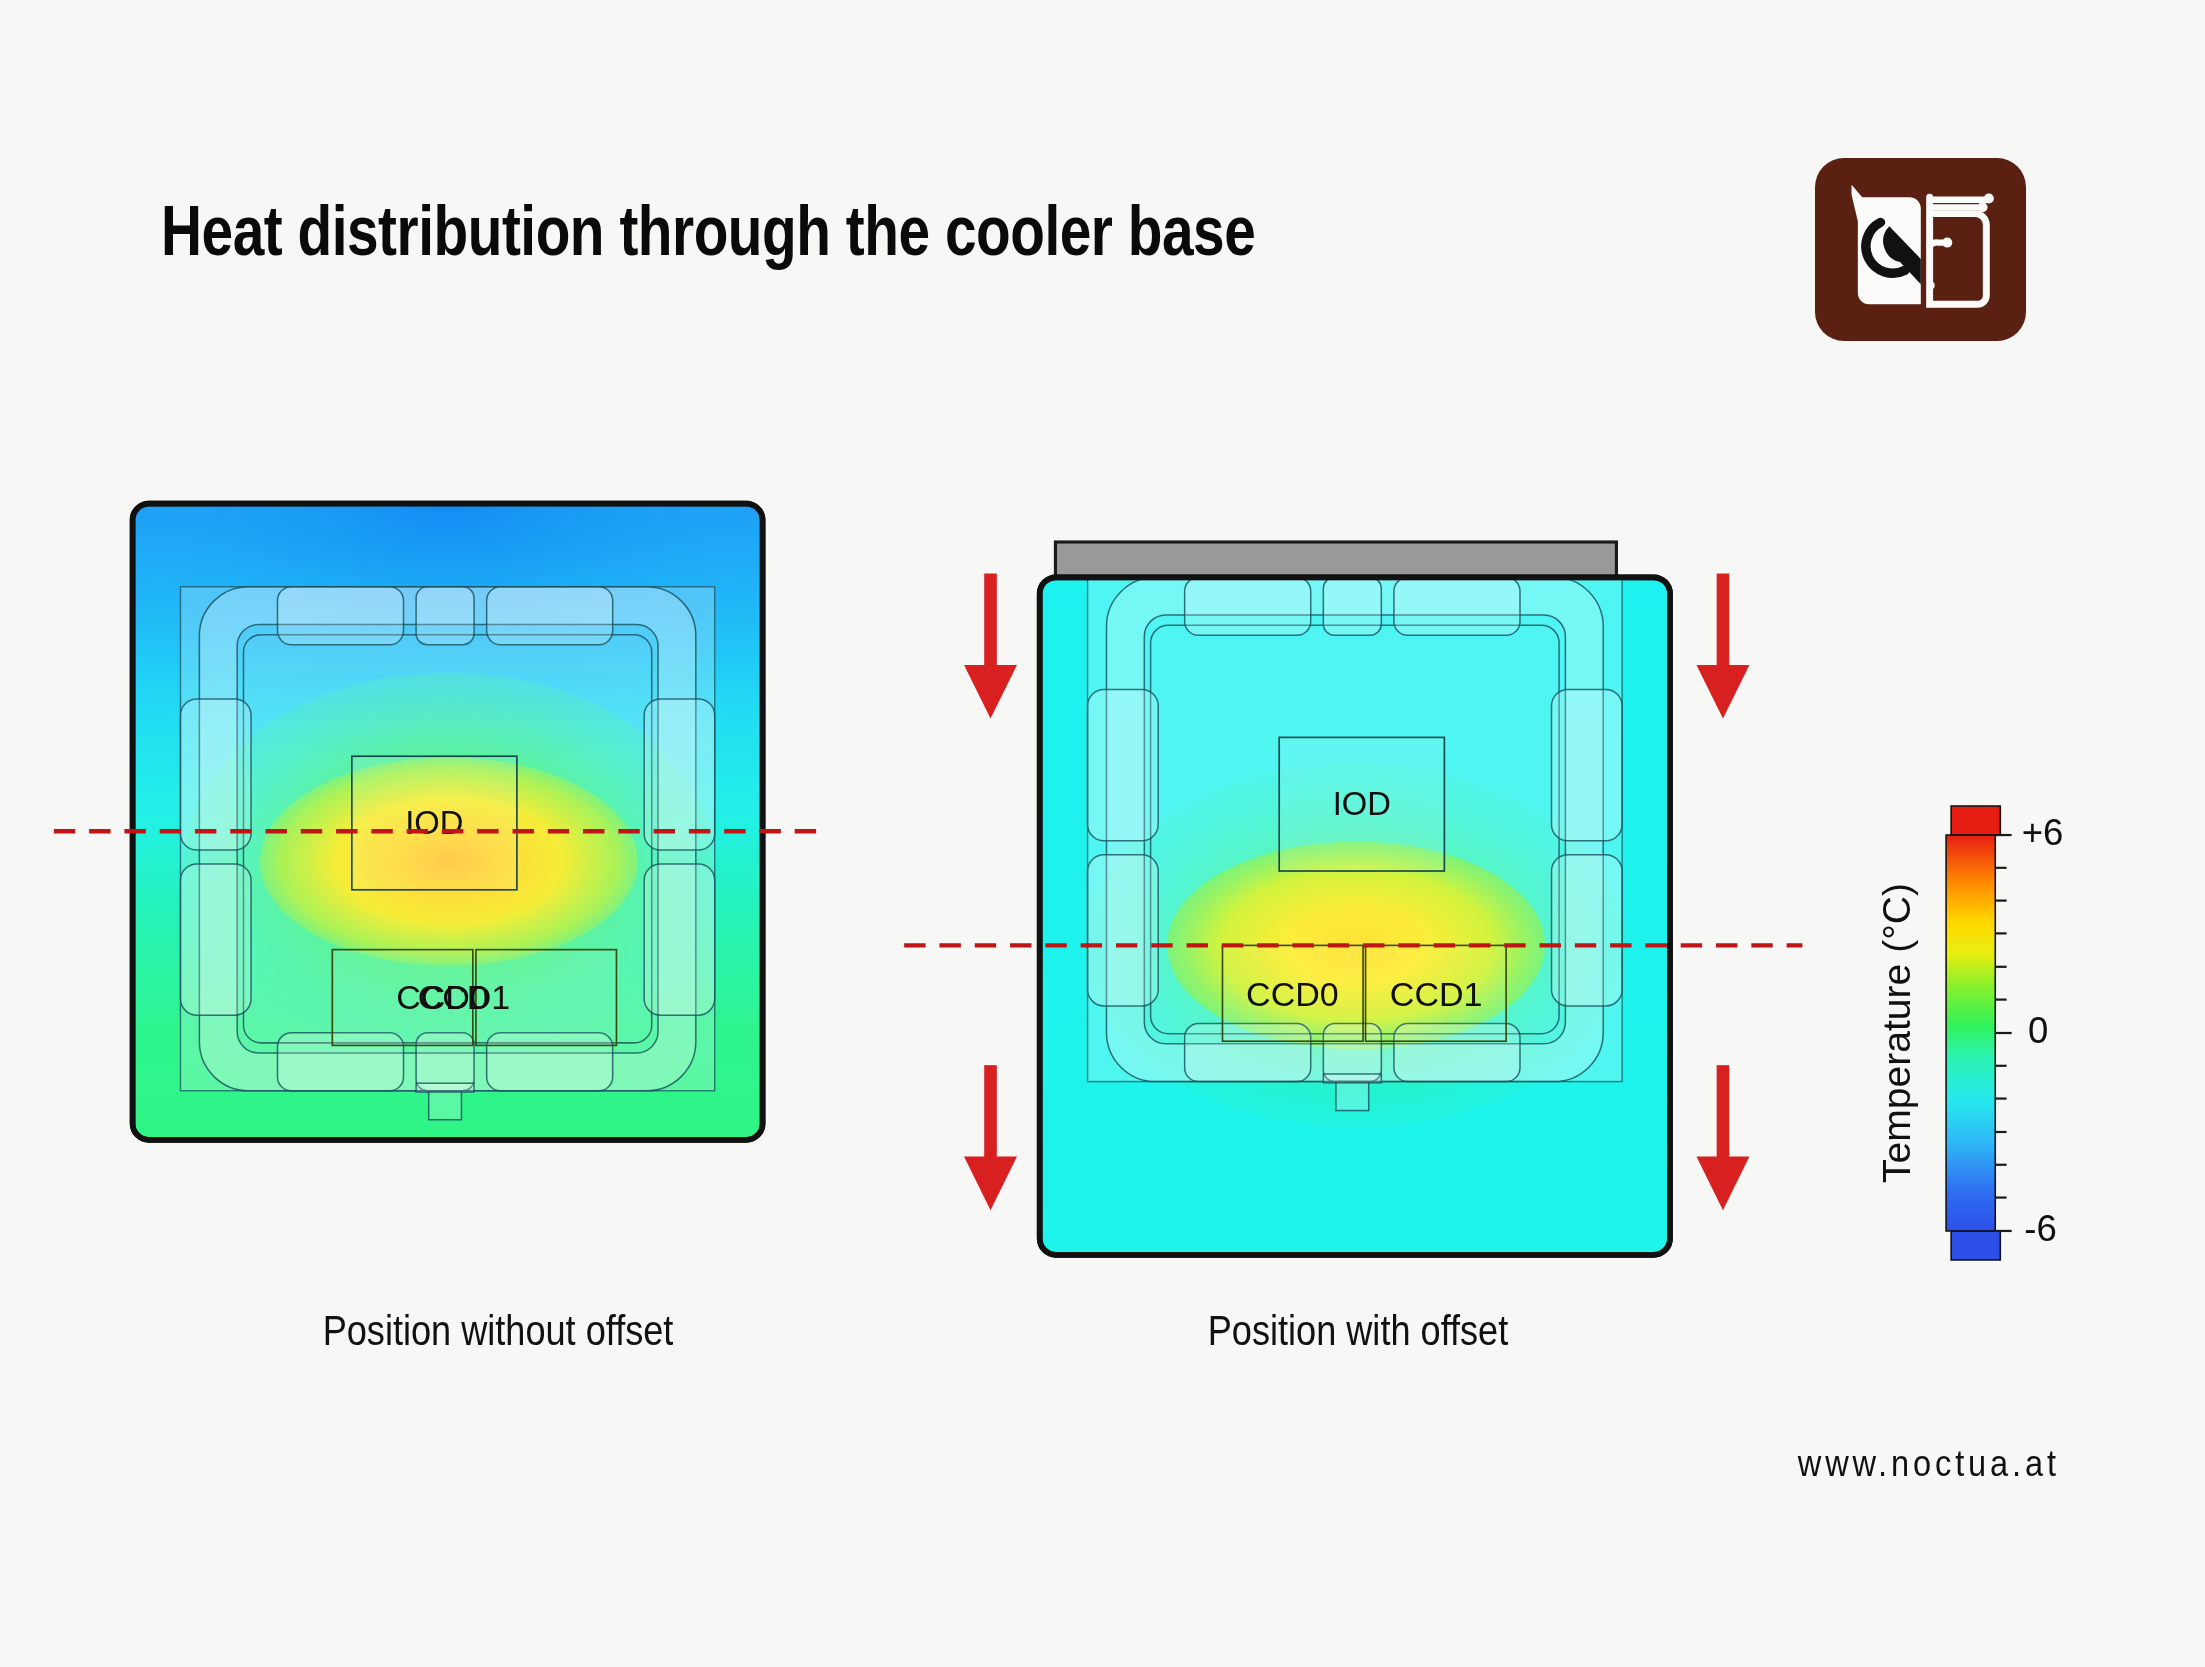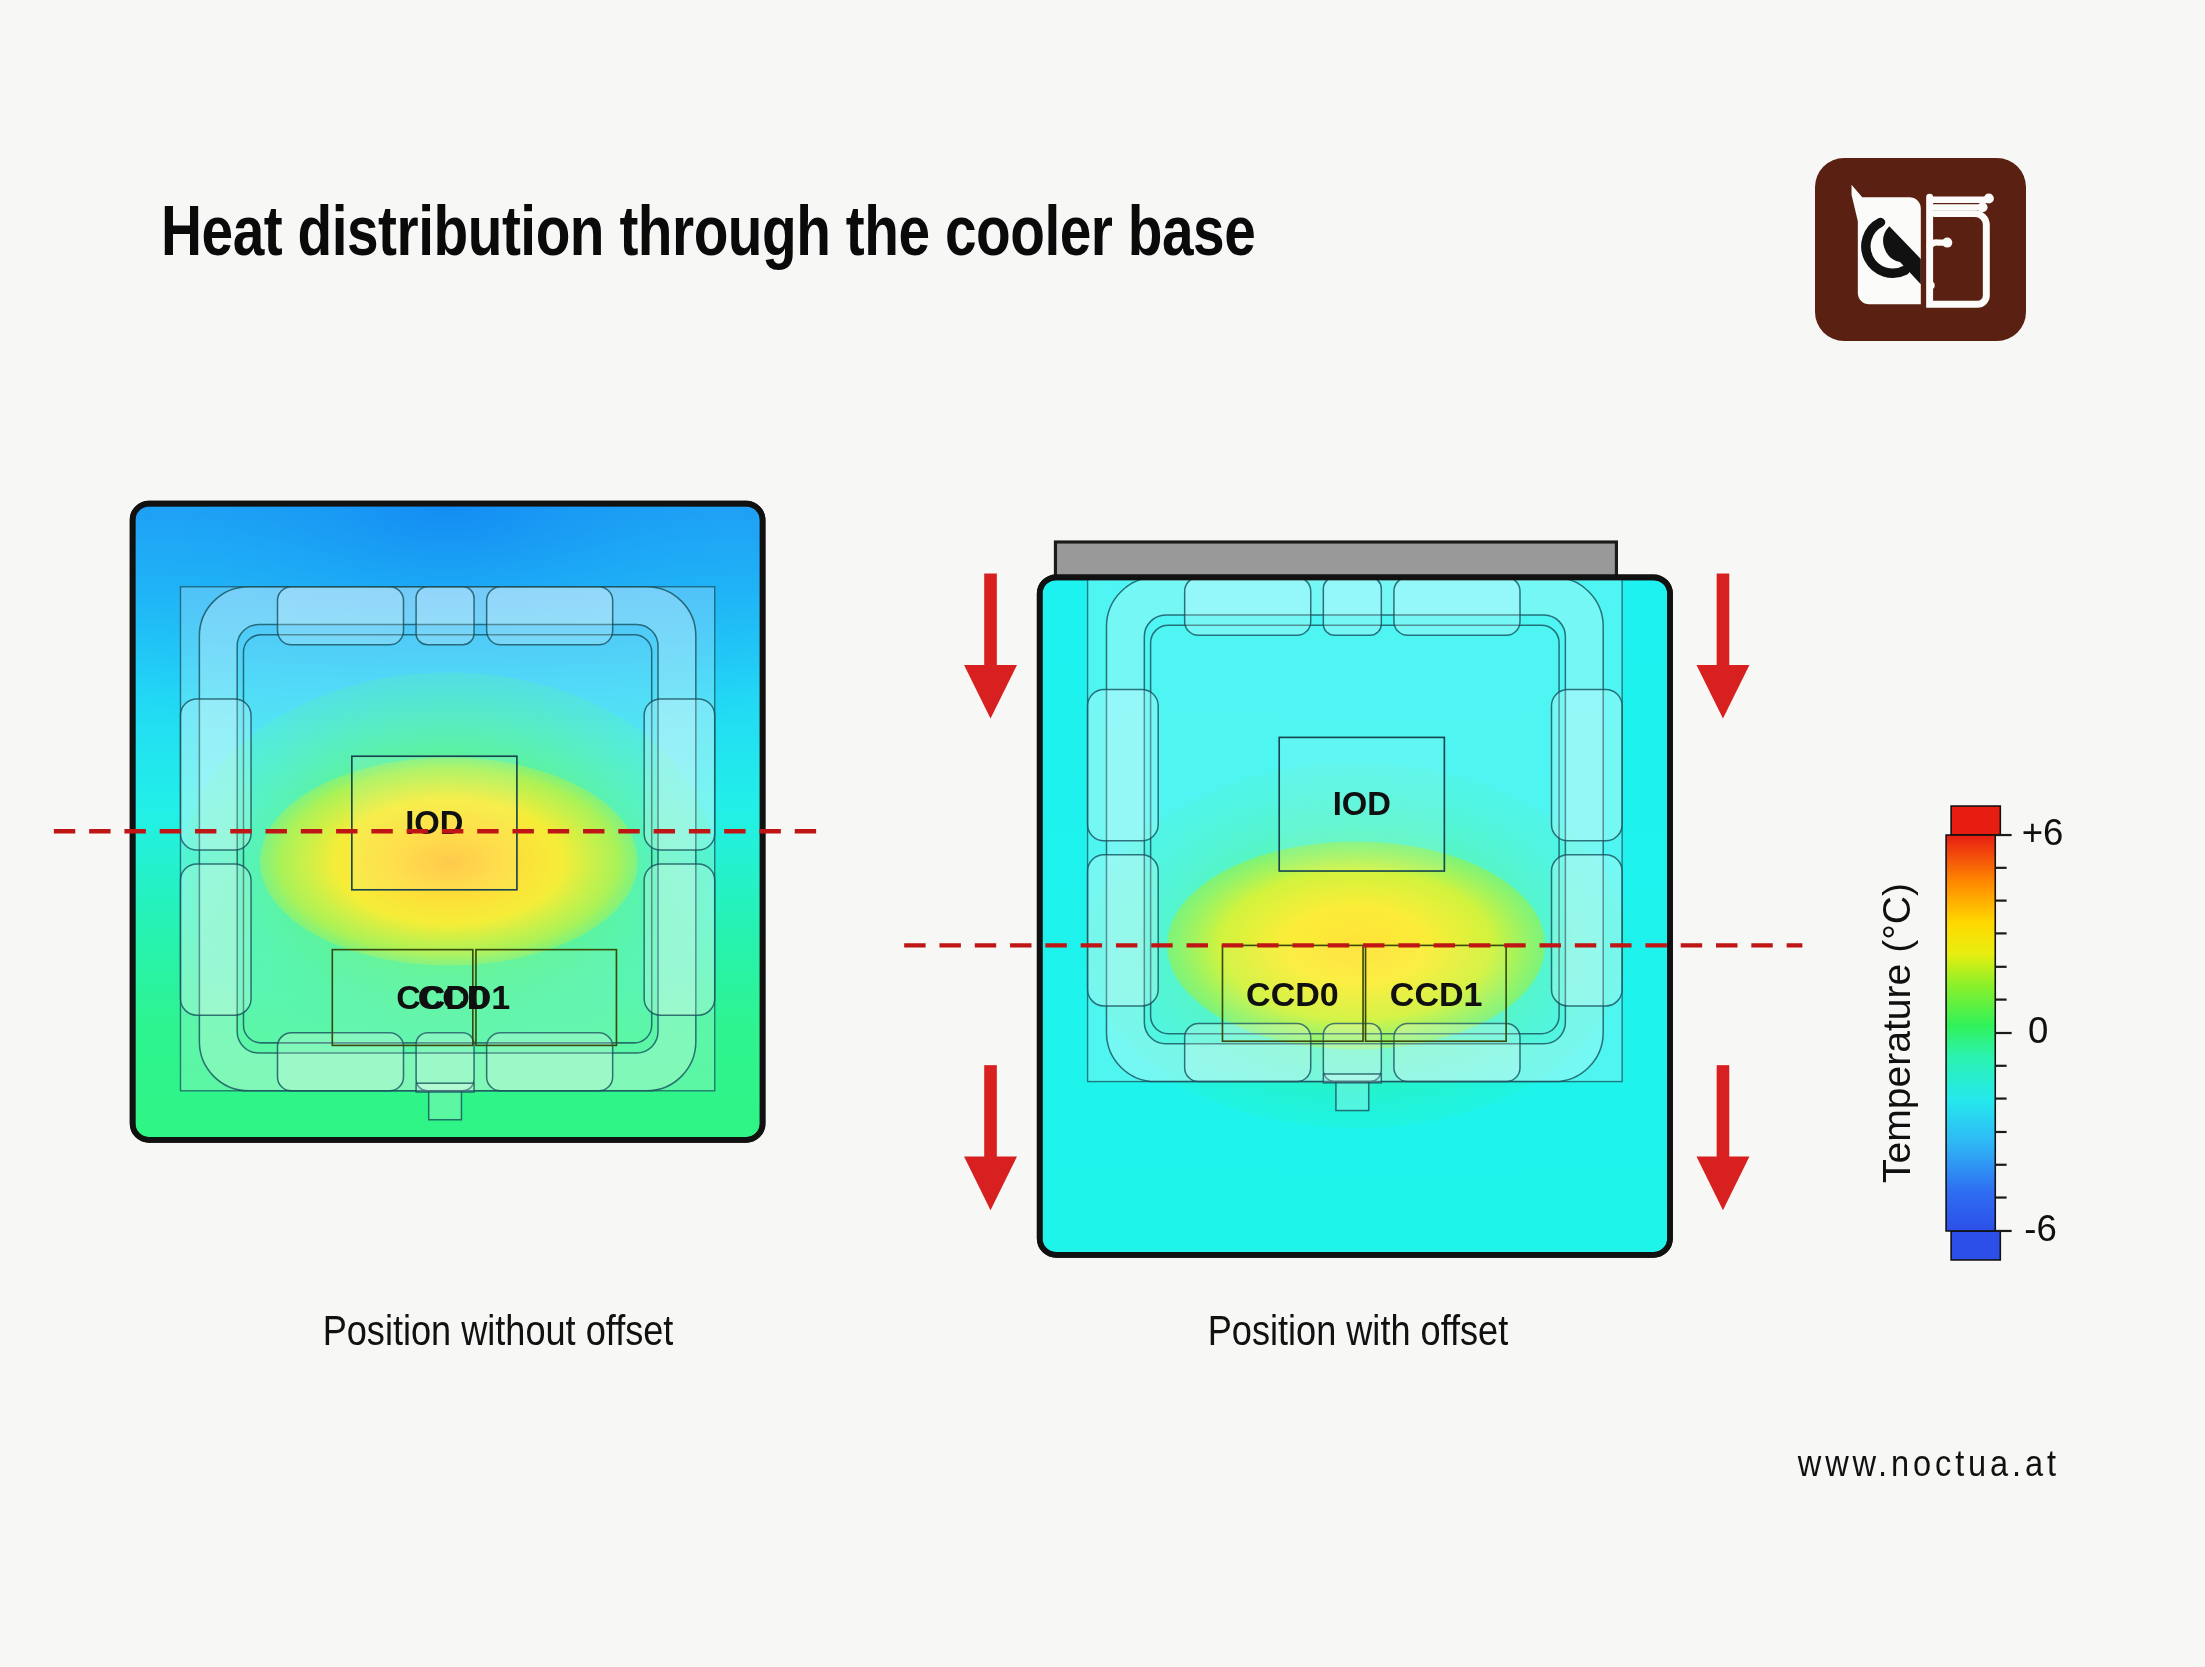--- a/index.html
+++ b/index.html
@@ -30,21 +30,21 @@
   #logo {
     position:absolute;
     left:1815px; top:158px;
     width:211px; height:183px;
     background:#5a2012;
     border-radius:29px;
   }
   #logo svg { display:block; width:100%; height:100%; }
 
   
-  .panel { position:absolute;font-weight:bold; }
+  .panel { position:absolute; }
   #panel-left  { left:120px;  top:491px;  width:756px; height:756px; }
   #panel-right { left:964px; top:542px;  width:788px; height:769px; }
   .panel svg { display:block; width:100%; height:100%; overflow:visible; }
 
   .caption {
     position:absolute;
     font-size:42px;
     color:#111;
     white-space:nowrap;
     transform:scaleX(0.86);

